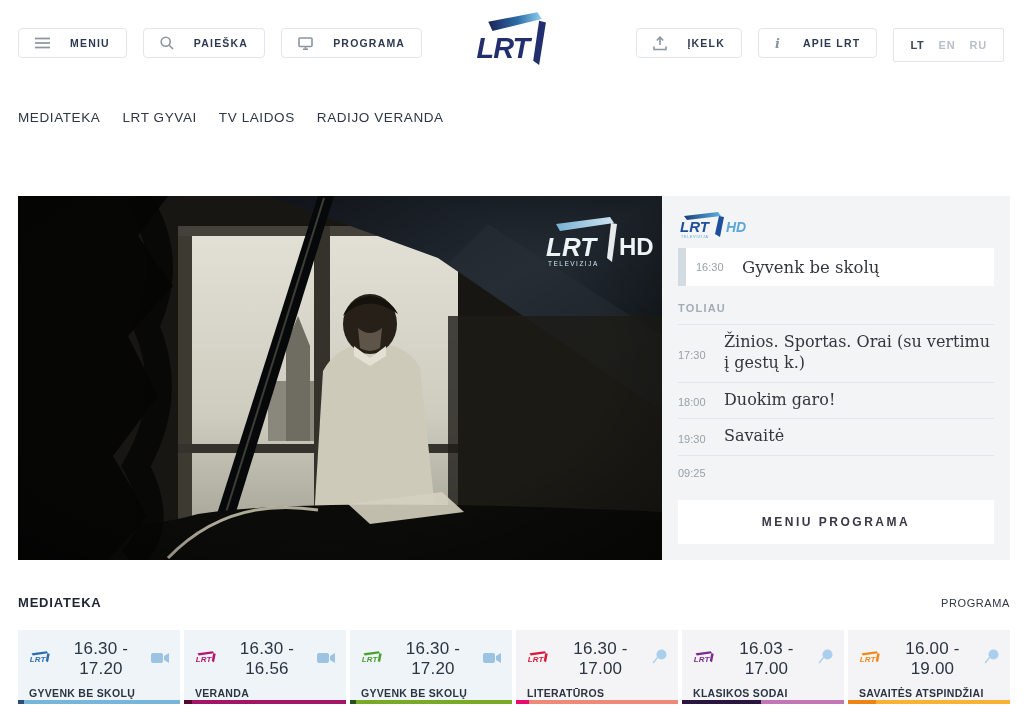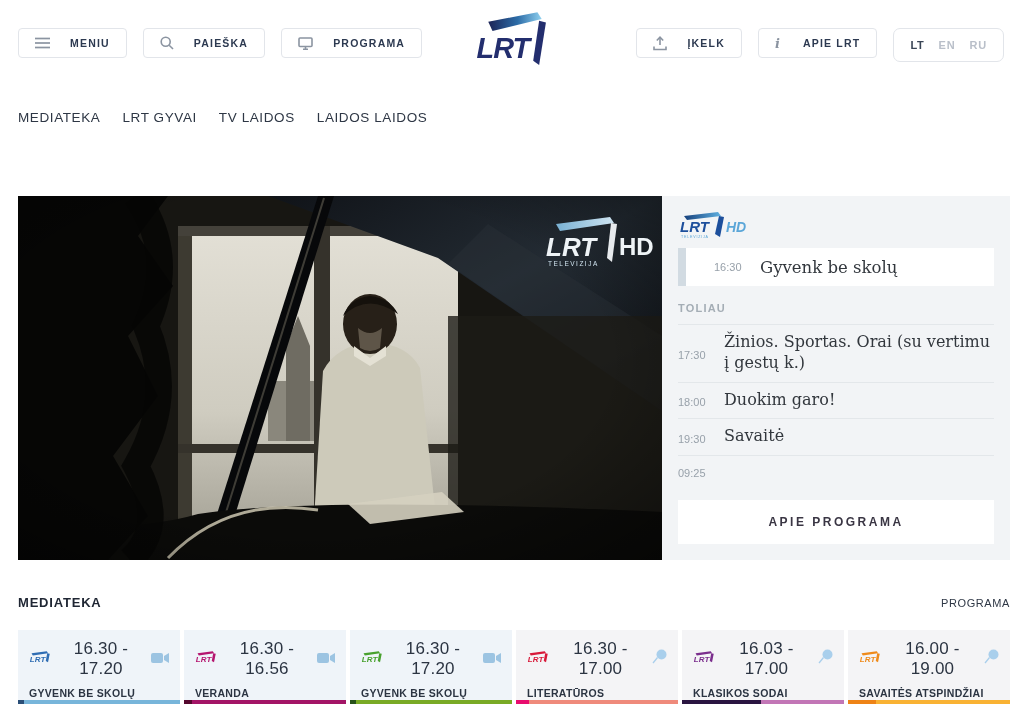--- a/index.html
+++ b/index.html
@@ -10,42 +10,42 @@
   .hdr-left { position:absolute; left:18px; top:28px; display:flex; gap:16px; }
   .hdr-right { position:absolute; right:20px; top:28px; display:flex; gap:16px; }
   .btn {
     display:flex; align-items:center; gap:20px; height:30px; padding:0 16px;
     background:#fff; border:1px solid #e2e5ea; border-radius:4px; cursor:pointer;
     font-size:10.5px; letter-spacing:1.2px; color:#2c3950; font-weight:bold;
   }
   .btn svg { display:block; }
   .icon-stroke { stroke:#8b94a1; fill:none; stroke-width:1.6; }
   .lang-box { display:flex; align-items:center; gap:14px; height:34px; padding:0 16px;
-    background:#fff; border:1px solid #e2e5ea; border-radius:7px; font-size:11px; letter-spacing:.8px; font-weight:bold; }
+    background:#fff; border:1px solid #e2e5ea; border-radius:2px; font-size:11px; letter-spacing:.8px; font-weight:bold; }
   .lang { color:#b9bfc9; cursor:pointer; }
   .lang.active { color:#3a4556; }
 
   .logo-main { position:absolute; left:50%; top:5px; transform:translateX(-50%); }
 
   
   .nav { position:absolute; left:18px; top:110px; display:flex; gap:22px; }
   .nav a { font-size:13.5px; letter-spacing:.6px; color:#2e3745; text-decoration:none; cursor:pointer; }
 
   
   .player { position:absolute; left:18px; top:196px; width:644px; height:364px; background:#101010; cursor:pointer; }
   .player svg { display:block; }
 
   
   .sidebar { position:absolute; left:662px; top:196px; width:348px; height:364px;
     background:#f2f4f6; padding:14px 16px; }
   .sb-logo { height:30px; margin-bottom:8px; }
   .now-row { display:flex; align-items:center; background:#fff; height:38px; overflow:hidden; cursor:pointer; }
   .now-strip { width:8px; height:38px; background:#d2dbe2; flex:none; }
   .sch-time { width:46px; flex:none; font-size:11px; color:#98a1aa; }
-  .now-row .sch-time { margin-left:28px; }
+  .now-row .sch-time { margin-left:10px; }
   .serif { font-family:"DejaVu Serif","Liberation Serif",serif; }
   .now-title { font-size:16.5px; color:#32373d; }
   .toliau { margin-top:16px; font-size:11px; font-weight:bold; letter-spacing:1.2px; color:#a4adb5; }
   .sch-list { margin-top:10px; }
   .sch-row { display:flex; align-items:center; padding:7px 0 8px 0; border-top:1px solid #e3e7ea; cursor:pointer; }
   .sch-row .sch-time { padding-top:4px; }
   .sch-title { font-size:16px; line-height:1.3; color:#32373d; }
   .visa-btn { position:absolute; left:16px; right:16px; bottom:16px; height:44px;
     background:#fff; border:none; cursor:pointer; font-family:"Liberation Sans",sans-serif;
     font-size:12px; font-weight:bold; letter-spacing:2.5px; color:#3a3644; }
@@ -146,21 +146,21 @@
       <span class="lang active">LT</span>
       <span class="lang">EN</span>
       <span class="lang">RU</span>
     </div>
   </div>
 
   <nav class="nav">
     <a>MEDIATEKA</a>
     <a>LRT GYVAI</a>
     <a>TV LAIDOS</a>
-    <a>LAIDOS LAIDOS</a>
+    <a>RADIJO VERANDA</a>
   </nav>
 
   <div class="player">
     <svg width="644" height="364" viewBox="0 0 644 364">
       <defs>
         <linearGradient id="winlight" x1="0" y1="0" x2="0" y2="1">
           <stop offset="0" stop-color="#e3e0d6"></stop>
             <stop offset="0.6" stop-color="#cfccc0"></stop>
             <stop offset="1" stop-color="#a5a296"></stop>
         </linearGradient>
@@ -261,21 +261,21 @@
       </div>
       <div class="sch-row">
         <span class="sch-time">19:30</span>
         <span class="sch-title serif">Savaitė</span>
       </div>
       <div class="sch-row">
         <span class="sch-time">09:25</span>
       </div>
     </div>
 
-    <button class="visa-btn">APIE PROGRAMA</button>
+    <button class="visa-btn">MENIU PROGRAMA</button>
   </aside>
 
   <div class="live-head">MEDIATEKA</div>
   <a class="live-link">PROGRAMA</a>
 
   <div class="cards">
 
     <div class="card tv" style="--progress: 4%; --c1: #2a4e77; --c2: #77b5da; --logo: #2f6db3;">
       <div class="card-top">
         <span class="mini-logo">

